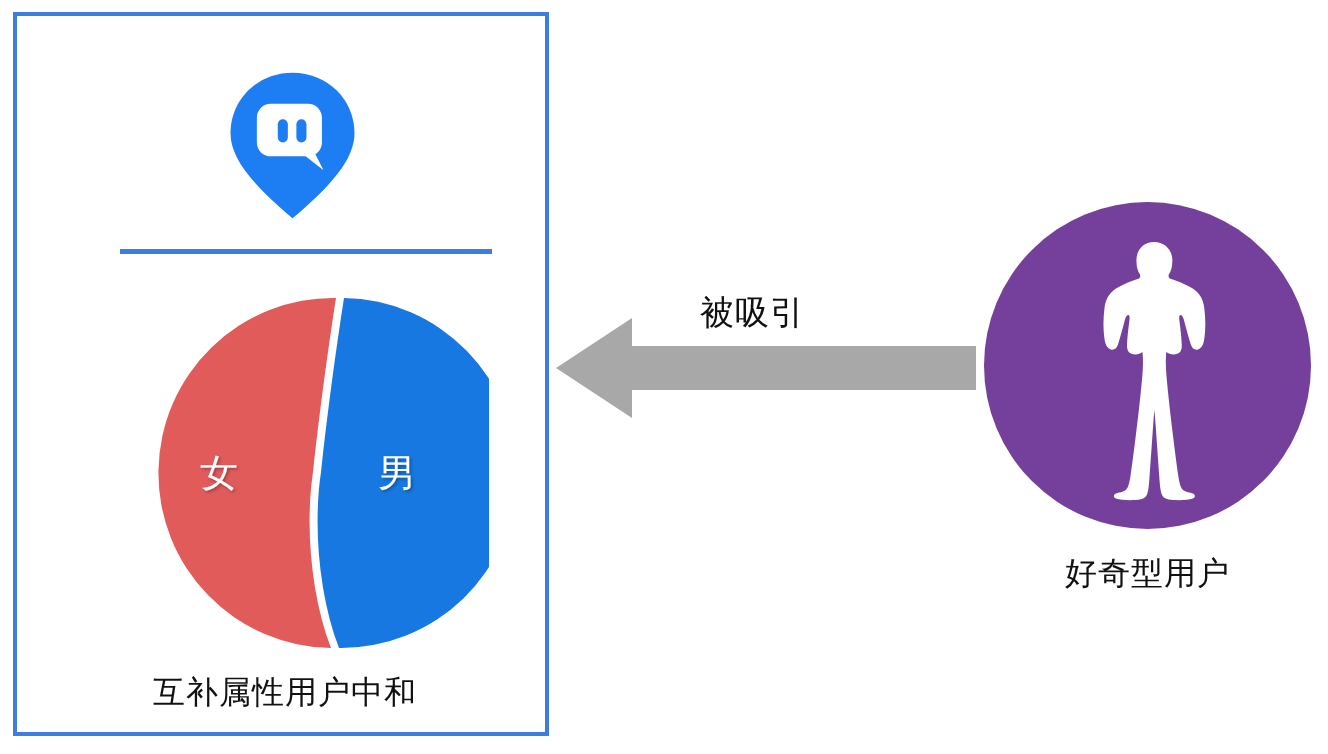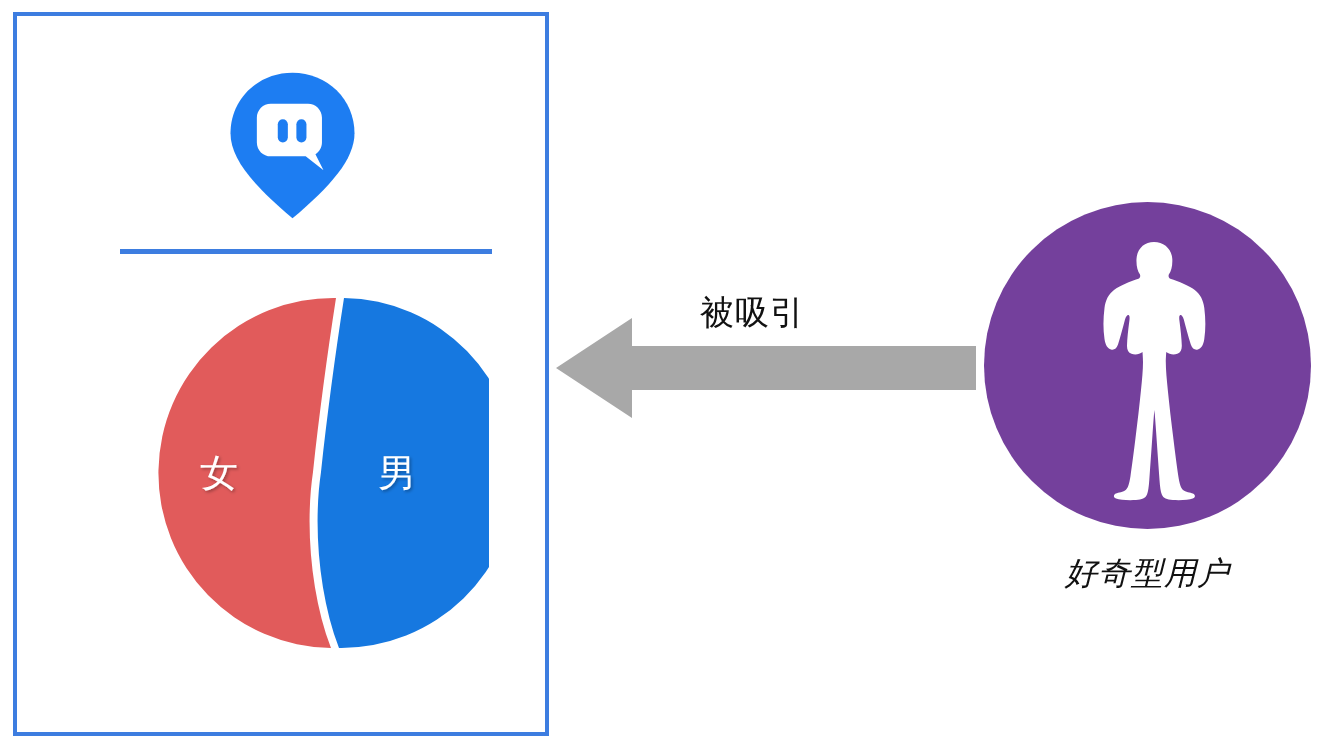--- a/index.html
+++ b/index.html
@@ -119,21 +119,20 @@
 
   #persona-label {
     position: absolute;
     left: 984px;
     top: 552px;
     width: 327px;
     text-align: center;
     font-size: 32px;
     letter-spacing: 1px;
     color: #111111;
-    font-style: italic;
   }
 </style>
 </head>
 <body>
 
 <div id="product-card">
 
   <div id="app-logo">
     <svg viewBox="0 0 100 100" xmlns="http://www.w3.org/2000/svg">
       <path d="M50 3 C27.5 3 10 20.2 10 42.1 C10 59 25.5 76.3 50 97 C74.5 76.3 90 59 90 42.1 C90 20.2 72.5 3 50 3 Z" fill="#1d7df2"></path>
@@ -160,20 +159,21 @@
 
       <path d="M 209 2
                C 200 60 192 120 186 176
                C 178 230 184 300 204 352
                A 175 175 0 0 0 209 2 Z" fill="#1678e0"></path>
       <text class="pie-slice-label" x="84" y="177" filter="url(#lblshadow)">女</text>
       <text class="pie-slice-label" x="262" y="177" filter="url(#lblshadow)">男</text>
     </svg>
   </div>
 
+  <div id="card-caption">互补属性用户中和</div>
 </div>
 
 <div id="attract-arrow">
   <svg viewBox="0 0 420 100" xmlns="http://www.w3.org/2000/svg">
     <path d="M0 50 L76 0 L76 28 L420 28 L420 72 L76 72 L76 100 Z" fill="#a8a8a8"></path>
   </svg>
 </div>
 
 <div id="arrow-label">被吸引</div>
 

